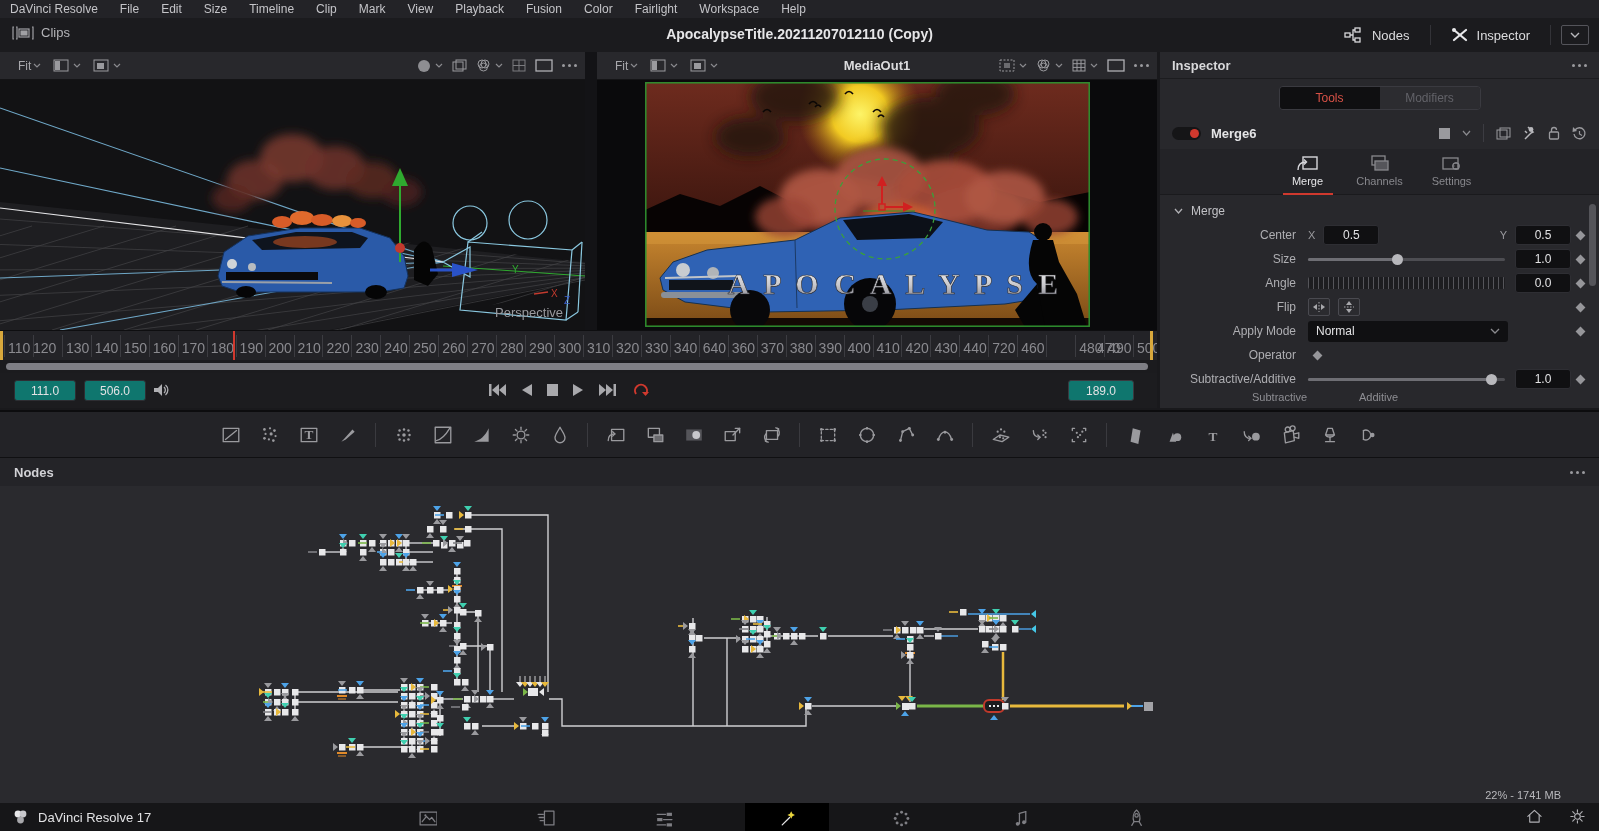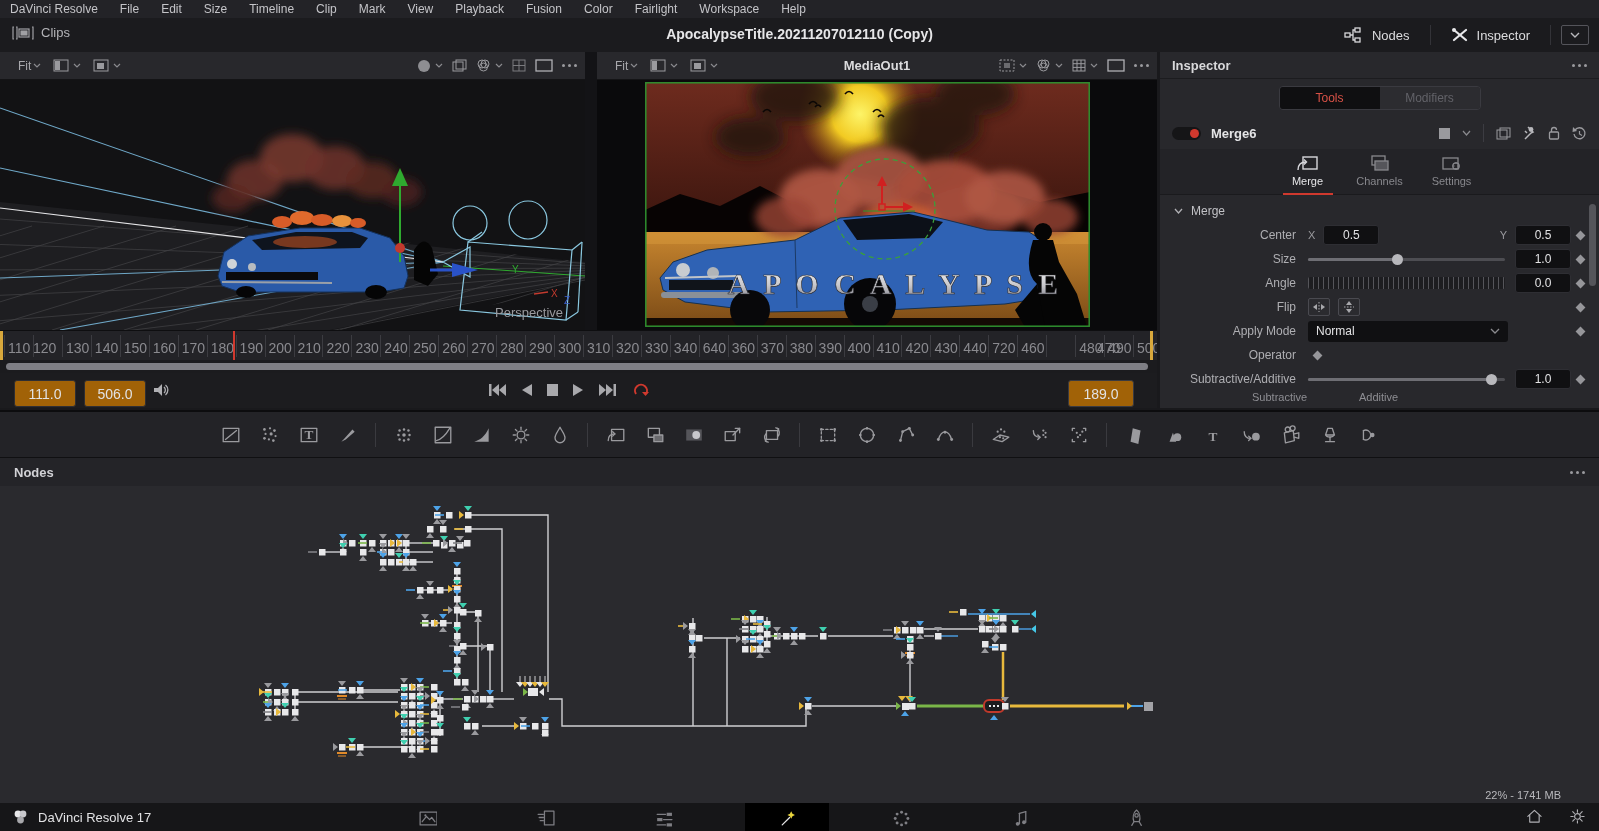--- a/index.html
+++ b/index.html
@@ -45,22 +45,22 @@
   
   #ruler { position:absolute; left:0; top:278px; width:1157px; height:30px; background:#232327;
            border-top:1px solid #0e0e10; overflow:hidden; }
   .tick { position:absolute; top:4px; width:1px; height:22px; background:#3c3c41; }
   .tick-label { position:absolute; top:9px; font-size:14px; color:#8a8a8f; }
   #range-in,#range-out { position:absolute; top:0; width:3px; height:30px; background:#d8a83c; }
   #playhead { position:absolute; top:0; width:2px; height:30px; background:#d0392e; }
   #scrollstrip { position:absolute; left:0; top:308px; width:1157px; height:13px; background:#1b1b1e; }
   #scrollbar { position:absolute; left:6px; top:3px; width:1142px; height:7px; border-radius:4px; background:#7e7e84; }
   #transport { position:absolute; left:0; top:321px; width:1157px; height:35px; background:#1c1c1f; }
-  .num-box { position:absolute; top:7px; height:27px; background:#a16207; border:1px solid #2e2e33;
-             border-radius:3px; color:#e2e2e4; font-size:14px; display:flex; align-items:center; justify-content:center; }
+  .num-box { position:absolute; top:7px; height:21px; background:#0f766e; border:1px solid #2e2e33;
+             border-radius:3px; color:#e2e2e4; font-size:12px; display:flex; align-items:center; justify-content:center; }
   #in-box { left:14px; width:62px; } #out-box { left:84px; width:62px; }
   #cur-box { left:1068px; width:66px; border-color:#3a3a40; }
   #speaker { position:absolute; left:152px; top:9px; }
   #tr-btns { position:absolute; left:487px; top:8px; display:flex; align-items:center; gap:13px; }
 
   
   #inspector { position:absolute; left:1160px; top:52px; width:439px; height:356px; background:#28282c; }
   .insp-header { height:27px; display:flex; align-items:center; padding:0 12px; border-bottom:1px solid #1c1c1f; }
   .insp-header .t { font-size:13px; font-weight:bold; color:#d8d8da; }
   .insp-header .dots3 { margin-left:auto; }

